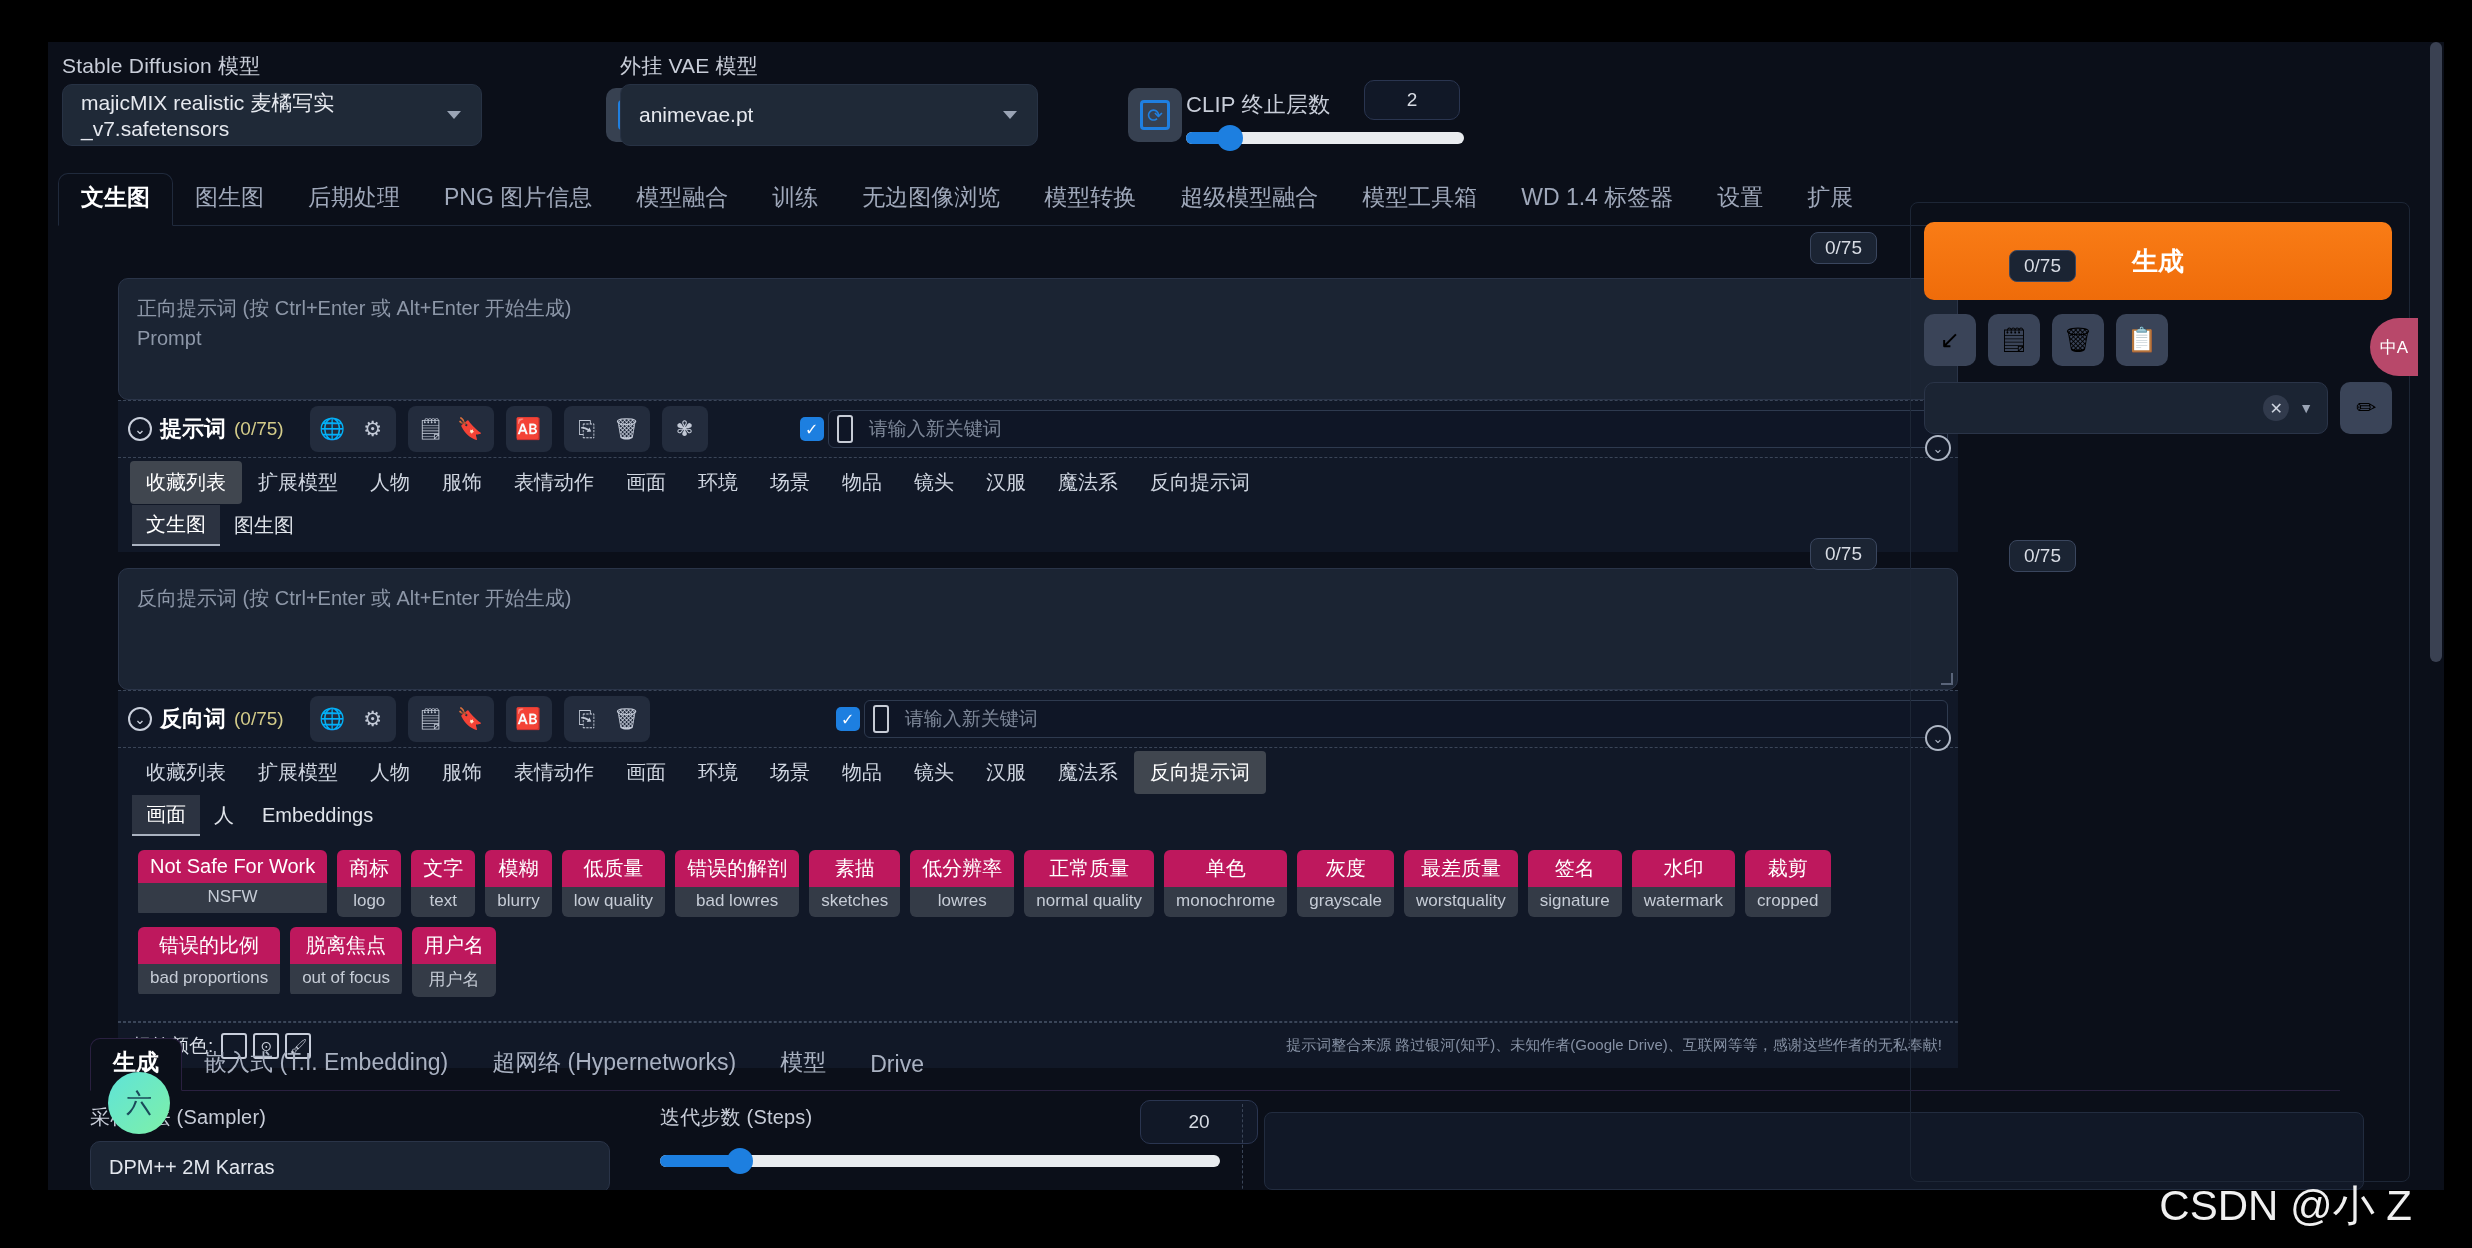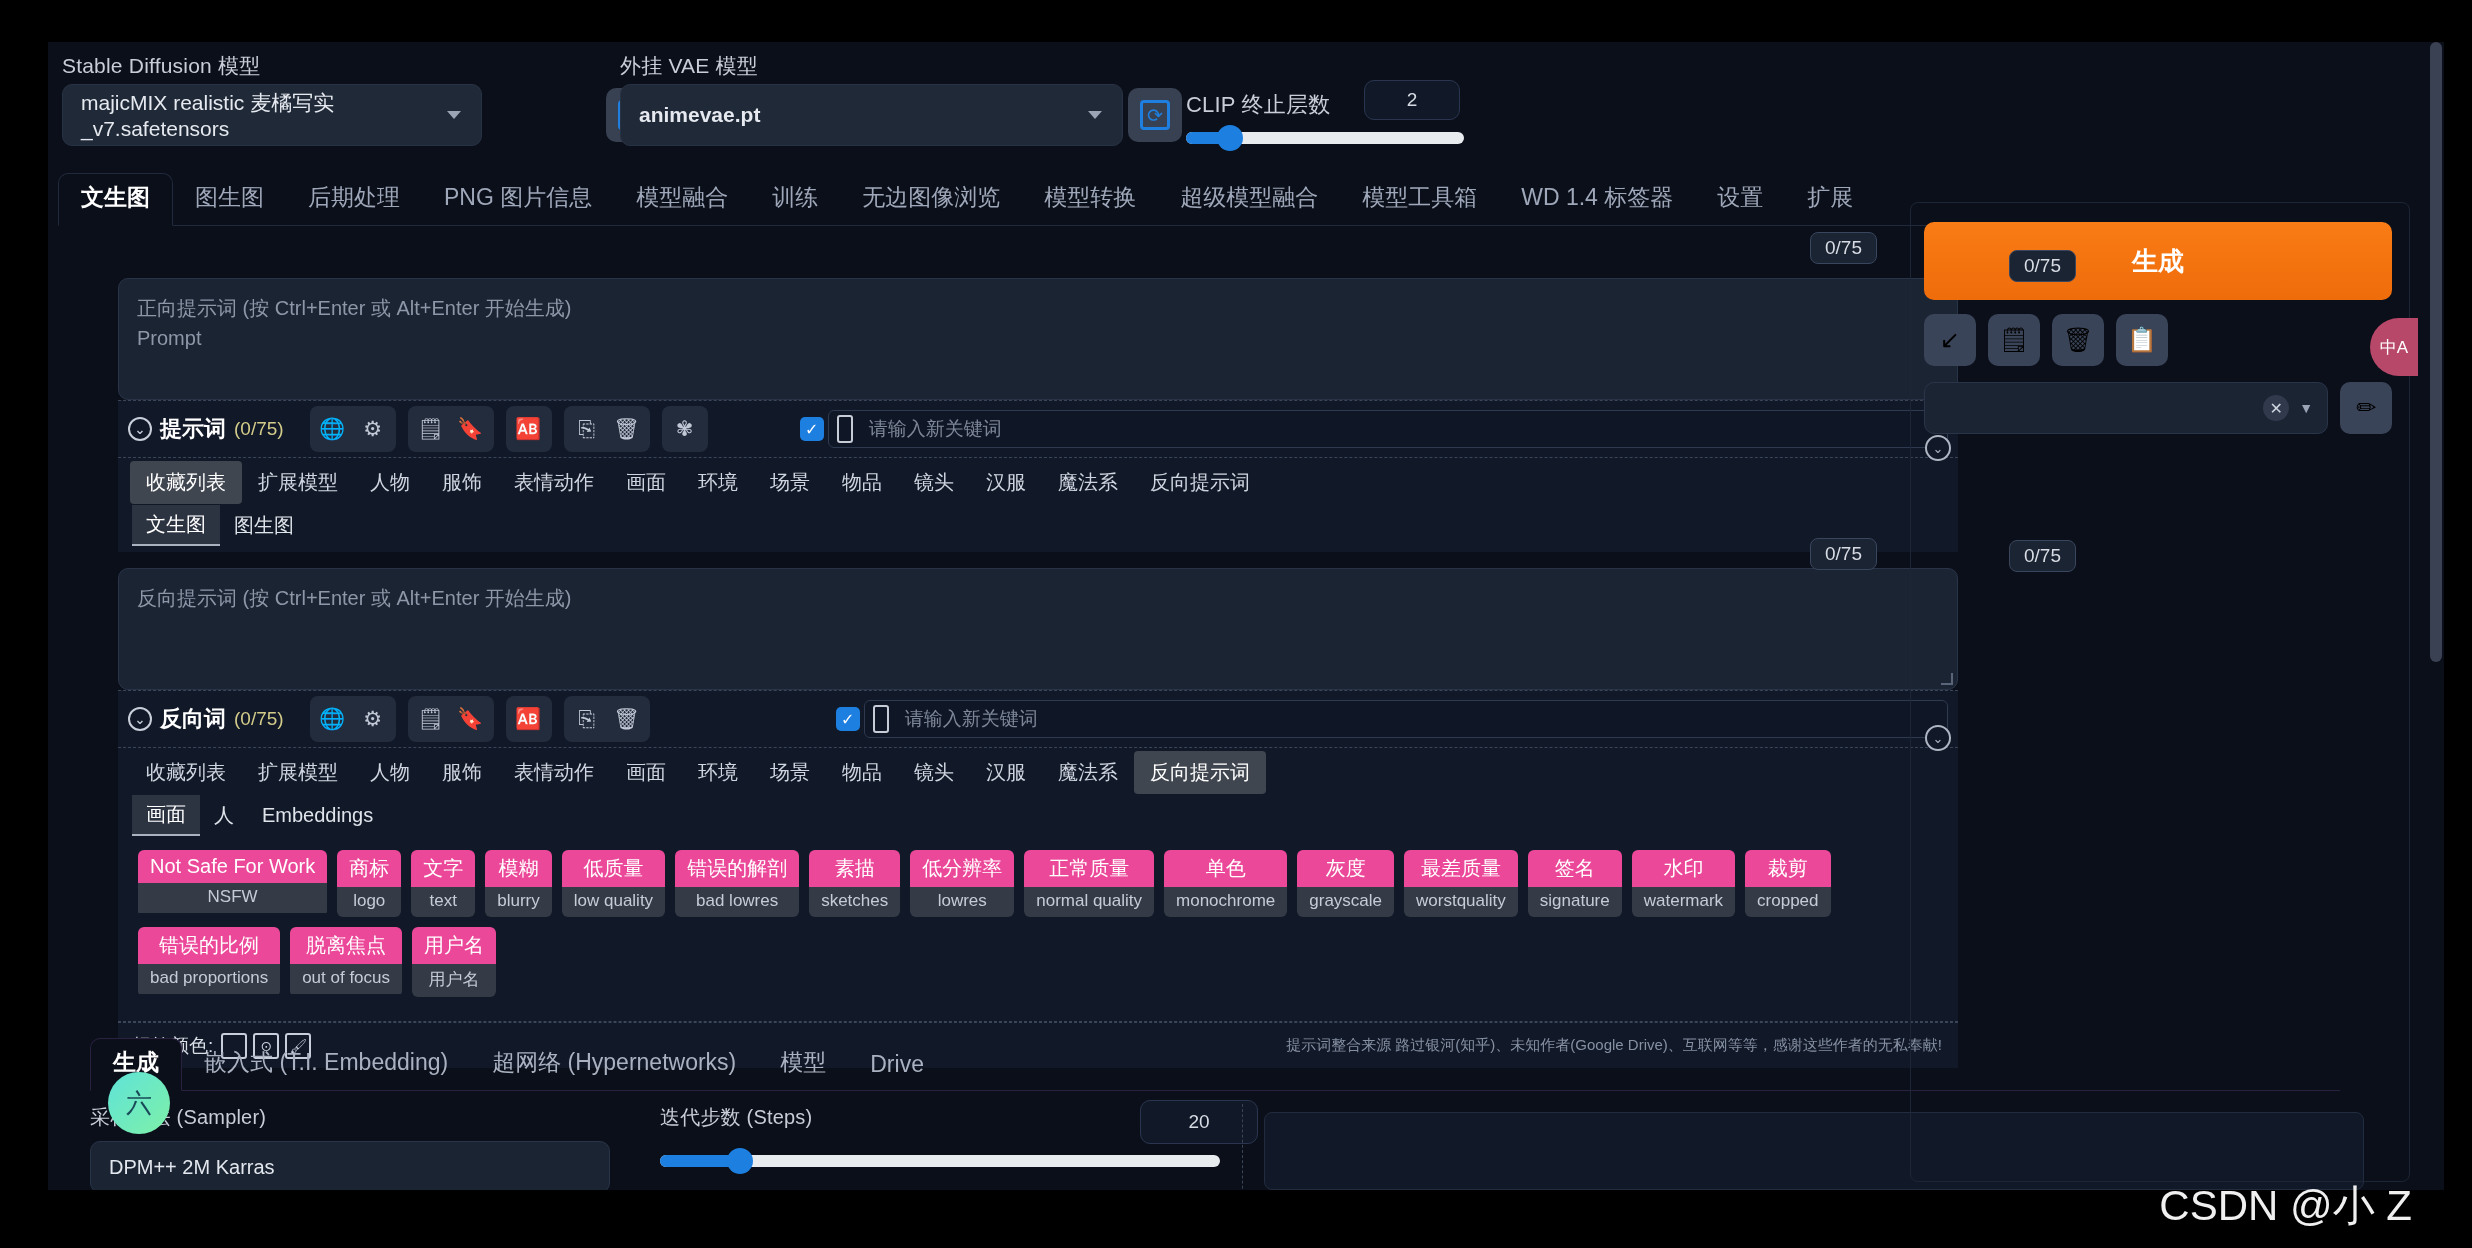--- a/index.html
+++ b/index.html
@@ -244,21 +244,21 @@
     border-bottom:1px dashed #3a4558;
     padding: 8px 20px 14px 20px;
   }
   .tagrow { display:flex; gap:10px; margin-bottom:10px; flex-wrap: nowrap;}
   .tag {
     border-radius:6px; overflow:hidden;
     min-width: 60px;
     text-align:center;
   }
   .tag .cn {
-    background:#ec4899; color:#ffffff;
+    background:#be185d; color:#ffffff;
     font-size:20px; padding: 5px 12px;
     white-space:nowrap;
   }
   .tag .en {
     background:#343b47; color:#c6ccd6;
     font-size:17px; padding: 4px 12px 6px 12px;
     white-space:nowrap;
   }
   .colorrow {
     background:#111827;
@@ -385,21 +385,21 @@
     <div class="label" style="position:absolute;left:14px;top:10px;">Stable Diffusion 模型</div>
     <div class="dropdown" style="position:absolute;left:14px;top:42px;width:420px;">
       <span>majicMIX realistic 麦橘写实_v7.safetensors</span>
       <span class="caret"></span>
     </div>
     <div class="refresh-btn" style="position:absolute;left:558px;top:46px;">
       <div class="refresh-glyph">⟳</div>
     </div>
 
     <div class="label" style="position:absolute;left:572px;top:10px;">外挂 VAE 模型</div>
-    <div class="dropdown" style="position:absolute;left:572px;top:42px;width:503px;font-weight:bold;">
+    <div class="dropdown" style="position:absolute;left:572px;top:42px;width:418px;">
       <span>animevae.pt</span>
       <span class="caret"></span>
     </div>
     <div class="refresh-btn" style="position:absolute;left:1080px;top:46px;">
       <div class="refresh-glyph">⟳</div>
     </div>
 
     <div class="label" style="position:absolute;left:1138px;top:48px;font-size:22px;">CLIP 终止层数</div>
     <div class="numbox" style="position:absolute;left:1316px;top:38px;width:96px;">2</div>
     <div class="slider-track" style="position:absolute;left:1138px;top:90px;width:278px;">

